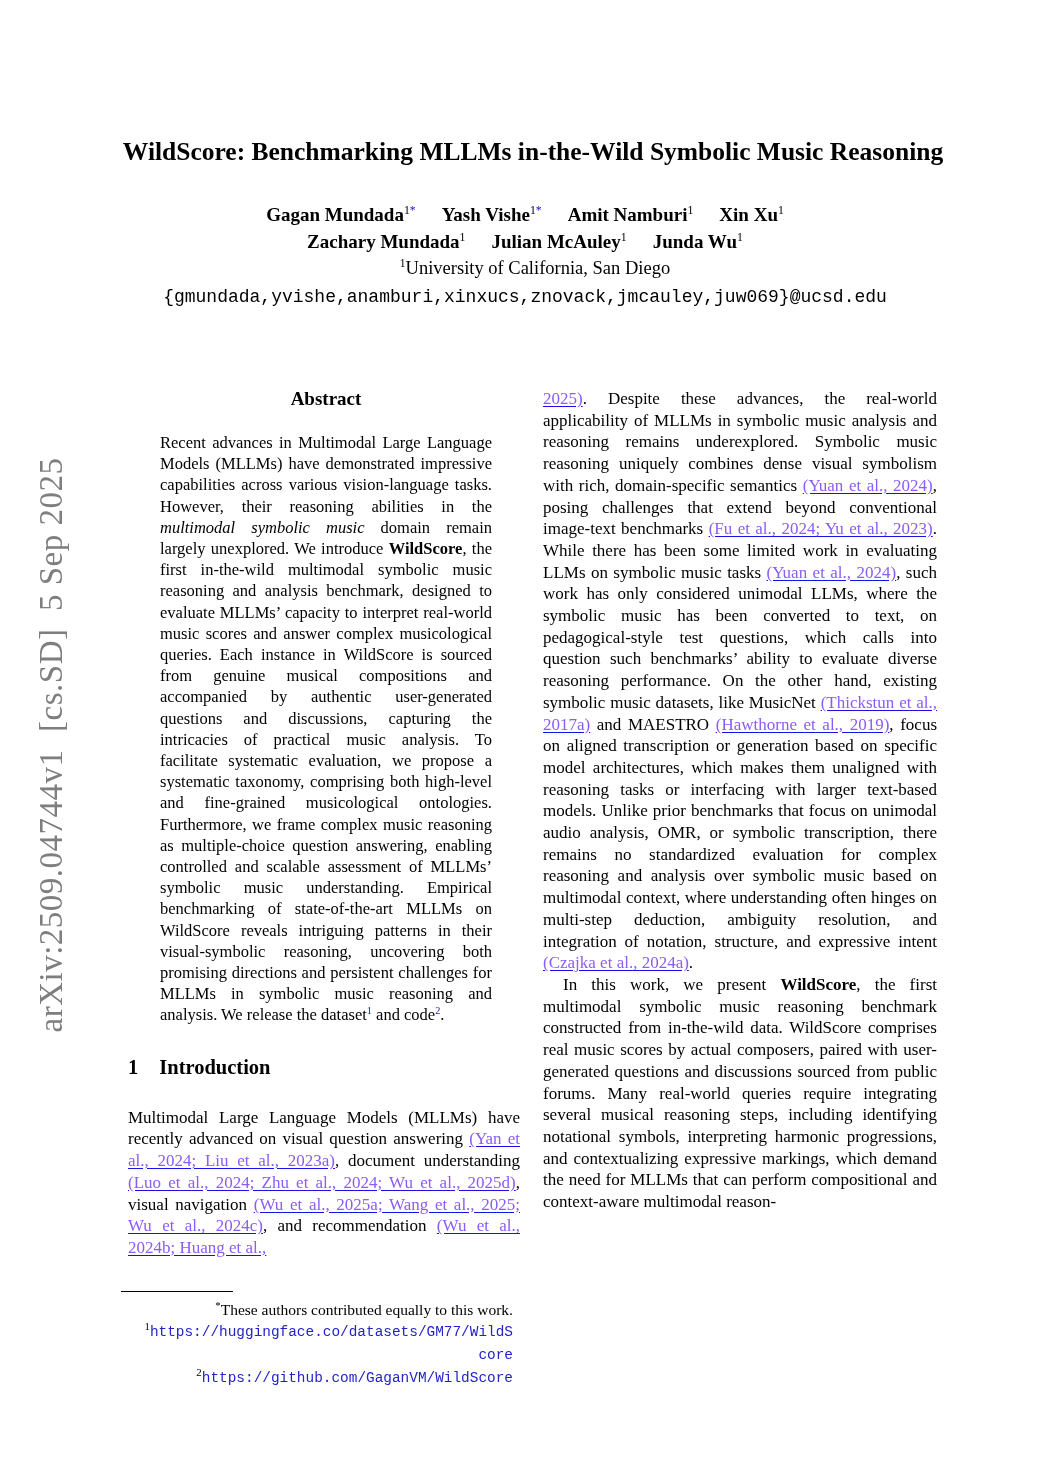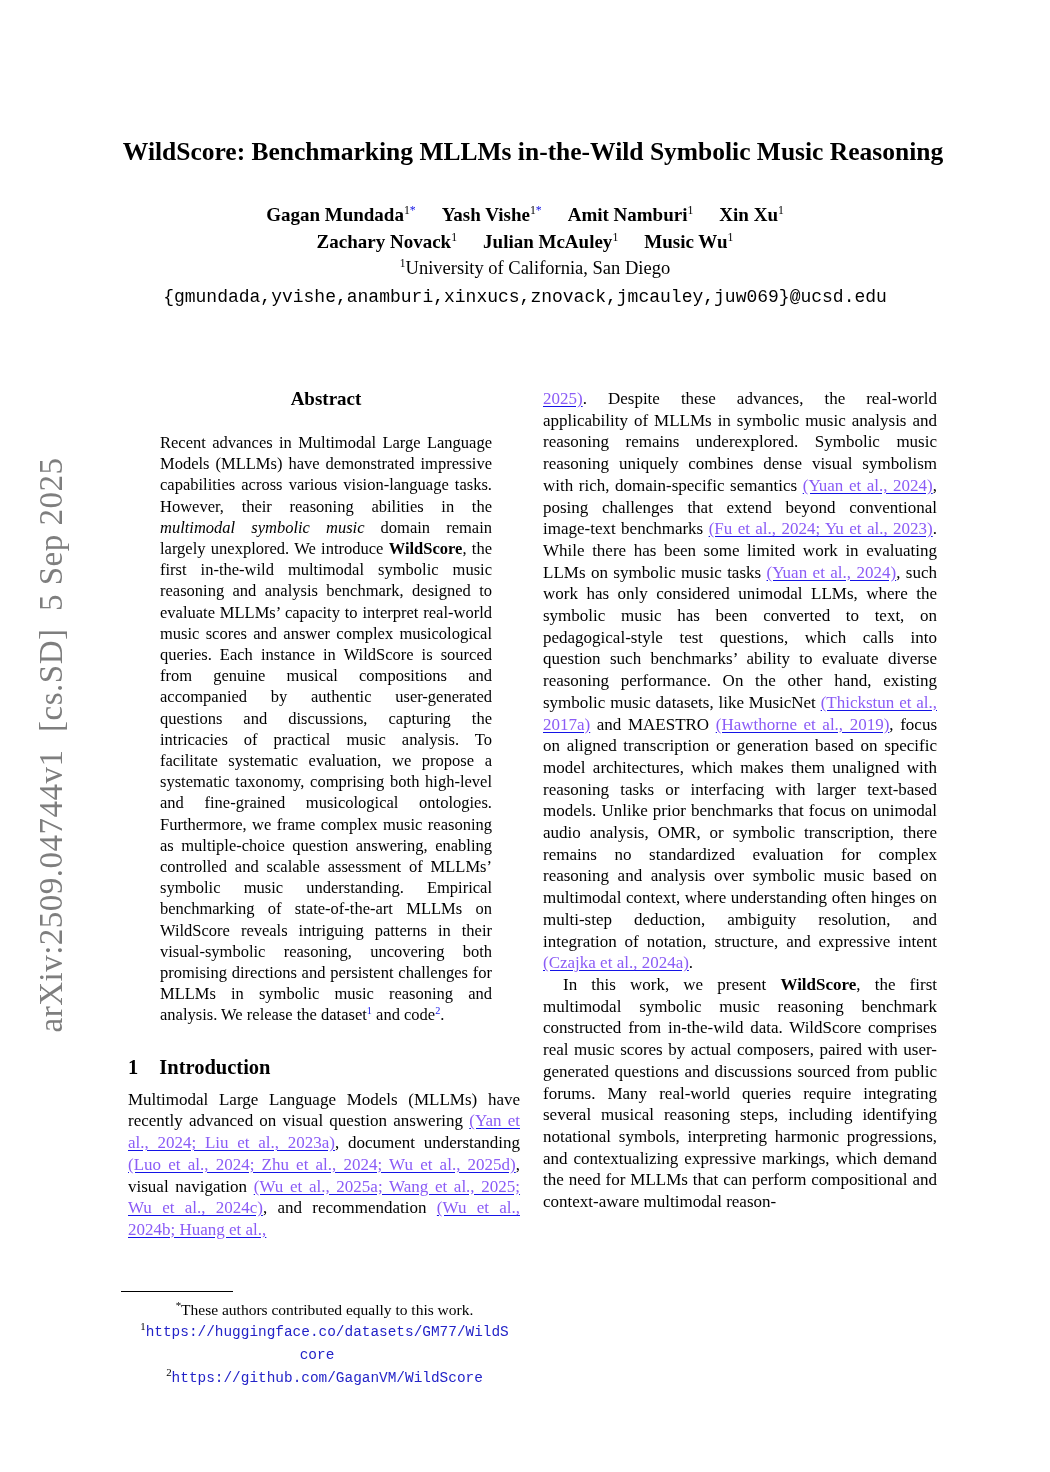--- a/index.html
+++ b/index.html
@@ -31,32 +31,32 @@
   .col-left{position:absolute;left:128px;top:388px;width:392px;}
   .col-right{position:absolute;left:543px;top:388px;width:394px;}
 
   .abstract-wrap{margin:0 28px 0 32px;}
   .abstract-heading{font-size:19px;font-weight:bold;text-align:center;margin:0;}
   .abstract-text{
     font-size:16.5px;line-height:21.2px;text-align:justify;
     margin:22px 0 0 0;
   }
   .section-heading{
-    font-size:20.5px;font-weight:bold;margin:30px 0 10px 0;
+    font-size:20.5px;font-weight:bold;margin:30px 0 28px 0;
   }
   .section-number{margin-right:21px;}
   .body-text{
     font-size:17px;line-height:21.7px;text-align:justify;margin:0;
   }
   .indent-first{text-indent:20px;}
 
   
   .footnotes{position:absolute;left:121px;top:1291px;width:392px;}
   .footnote-rule{width:112px;border-top:1.6px solid #000;margin:0 0 7px 0;}
-  .footnote{font-size:15.5px;line-height:21px;margin:0;text-indent:15px;text-align:center;}
+  .footnote{font-size:15.5px;line-height:21px;margin:0;text-indent:15px;text-align:right;}
 
   
   .seg-i{font-style:italic;}
   .seg-b{font-weight:bold;}
   .seg-link{color:#8b5cf6;text-decoration:underline;text-decoration-color:#1414e6;text-underline-offset:2px;}
   .seg-url{color:#2323c8;font-family:"Liberation Mono",monospace;font-size:.93em;overflow-wrap:anywhere;}
   .seg-sup{vertical-align:super;font-size:.62em;line-height:0;}
   .seg-suplink{vertical-align:super;font-size:.62em;line-height:0;color:#1414e6;}
   .seg-supstar{vertical-align:super;font-size:.62em;line-height:0;color:#1414e6;}
   .seg-fnmark{vertical-align:super;font-size:.7em;line-height:0;}
@@ -66,21 +66,21 @@
 <body>
 
 <div class="page">
 
   <div class="watermark">arXiv:2509.04744v1  [cs.SD]  5 Sep 2025</div>
 
   <h1 class="title">WildScore: Benchmarking MLLMs in-the-Wild Symbolic Music Reasoning</h1>
 
   <div class="author-block">
     <div class="author-line"><span class="seg-b">Gagan Mundada</span><span class="seg-sup">1</span><span class="seg-supstar">*</span><span class="seg-gap"></span><span class="seg-b">Yash Vishe</span><span class="seg-sup">1</span><span class="seg-supstar">*</span><span class="seg-gap"></span><span class="seg-b">Amit Namburi</span><span class="seg-sup">1</span><span class="seg-gap"></span><span class="seg-b">Xin Xu</span><span class="seg-sup">1</span></div>
-    <div class="author-line"><span class="seg-b">Zachary Novack</span><span class="seg-sup">1</span><span class="seg-gap"></span><span class="seg-b">Julian McAuley</span><span class="seg-sup">1</span><span class="seg-gap"></span><span class="seg-b">Music Wu</span><span class="seg-sup">1</span></div>
+    <div class="author-line"><span class="seg-b">Zachary Mundada</span><span class="seg-sup">1</span><span class="seg-gap"></span><span class="seg-b">Julian McAuley</span><span class="seg-sup">1</span><span class="seg-gap"></span><span class="seg-b">Junda Wu</span><span class="seg-sup">1</span></div>
     <div class="affiliation"><span class="seg-sup">1</span><span>University of California, San Diego</span></div>
     <div class="email">{gmundada,yvishe,anamburi,xinxucs,znovack,jmcauley,juw069}@ucsd.edu</div>
   </div>
 
   <div class="col-left">
     <div class="abstract-wrap">
       <h2 class="abstract-heading">Abstract</h2>
       <p class="abstract-text"><span>Recent advances in Multimodal Large Language Models (MLLMs) have demonstrated impressive capabilities across various vision-language tasks. However, their reasoning abilities in the </span><span class="seg-i">multimodal symbolic music</span><span> domain remain largely unexplored. We introduce </span><span class="seg-b">WildScore</span><span>, the first in-the-wild multimodal symbolic music reasoning and analysis benchmark, designed to evaluate MLLMs’ capacity to interpret real-world music scores and answer complex musicological queries. Each instance in WildScore is sourced from genuine musical compositions and accompanied by authentic user-generated questions and discussions, capturing the intricacies of practical music analysis. To facilitate systematic evaluation, we propose a systematic taxonomy, comprising both high-level and fine-grained musicological ontologies. Furthermore, we frame complex music reasoning as multiple-choice question answering, enabling controlled and scalable assessment of MLLMs’ symbolic music understanding. Empirical benchmarking of state-of-the-art MLLMs on WildScore reveals intriguing patterns in their visual-symbolic reasoning, uncovering both promising directions and persistent challenges for MLLMs in symbolic music reasoning and analysis. We release the dataset</span><span class="seg-suplink">1</span><span> and code</span><span class="seg-suplink">2</span><span>.</span></p>
     </div>
     <h2 class="section-heading">

